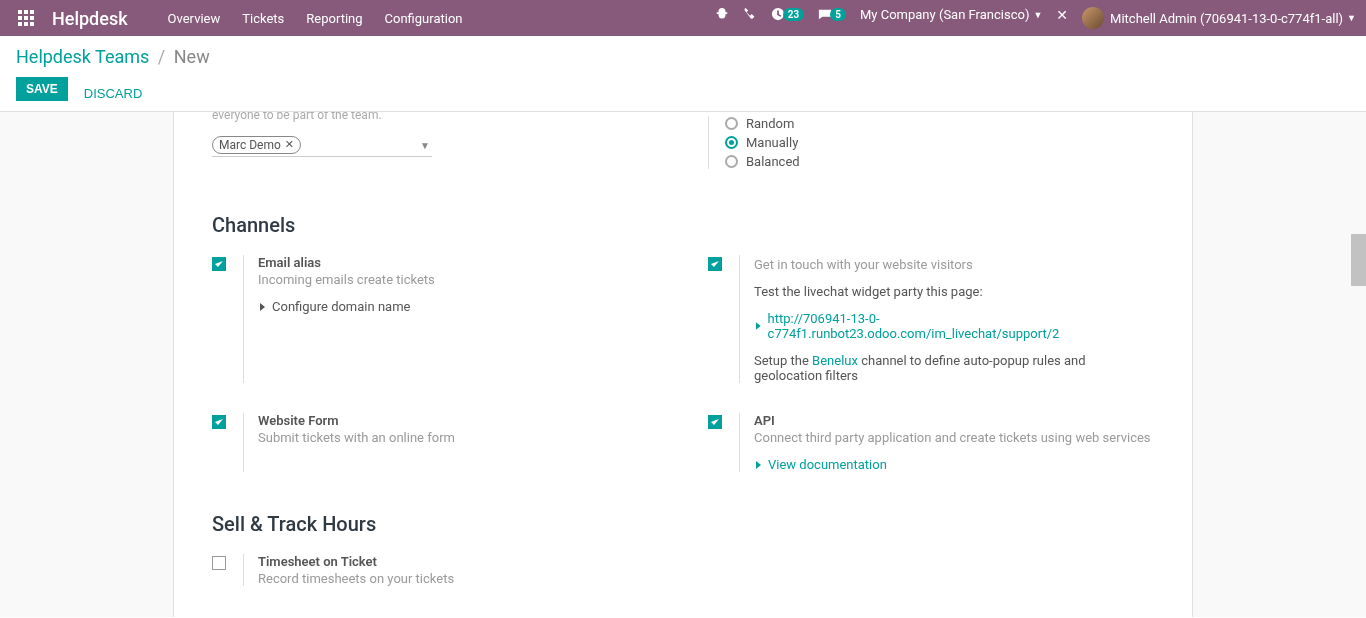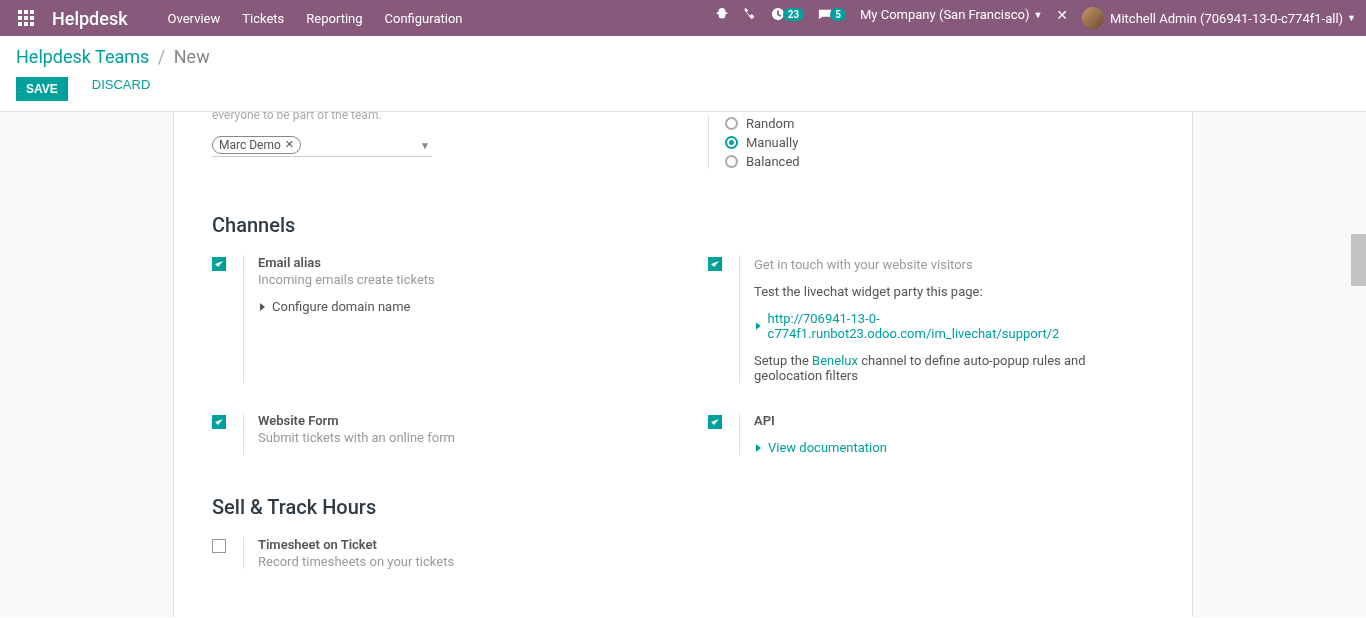--- a/index.html
+++ b/index.html
@@ -68,21 +68,21 @@
     margin-right:6px;
   }
   .breadcrumb-bar {
     padding: 10px 16px 0 16px;
     border-bottom: 1px solid #e0e0e0;
   }
   .breadcrumb { font-size: 18px; margin-bottom: 10px; }
   .breadcrumb a { color: #00a09d; text-decoration:none; }
   .breadcrumb .sep { color: #aaa; margin: 0 4px; }
   .breadcrumb .current { color: #888; }
-  .actions { display:flex; gap:24px; align-items:flex-start; margin-bottom:10px;}
+  .actions { display:flex; gap:16px; align-items:flex-end; margin-bottom:10px;}
   .btn-save {
     background:#00a09d; color:#fff; border:none;
     padding:5px 10px; font-weight:600; font-size:12px; cursor:pointer;
   }
   .btn-discard {
     background:none; border:none; color:#00a09d; font-size:13px; cursor:pointer;
   }
   .content-wrap {
     height: calc(618px - 36px - 77px);
     overflow-y: auto;
@@ -310,20 +310,21 @@
       <div class="setting-col">
         <div class="cb-wrap">
           <div class="checkbox">
             <svg viewBox="0 0 10 10">
                 <path d="M1 5l3 3 5-6"></path>
               </svg>
           </div>
         </div>
         <div class="setting-body">
           <div class="s-title">API</div>
+          <div class="s-desc">Connect third party application and create tickets using web services</div>
           <div class="s-link teal">
             <svg viewBox="0 0 10 10">
                 <path d="M2 1l5 4-5 4z"></path>
               </svg>
             <span>View documentation</span>
           </div>
         </div>
       </div>
     </div>
 

